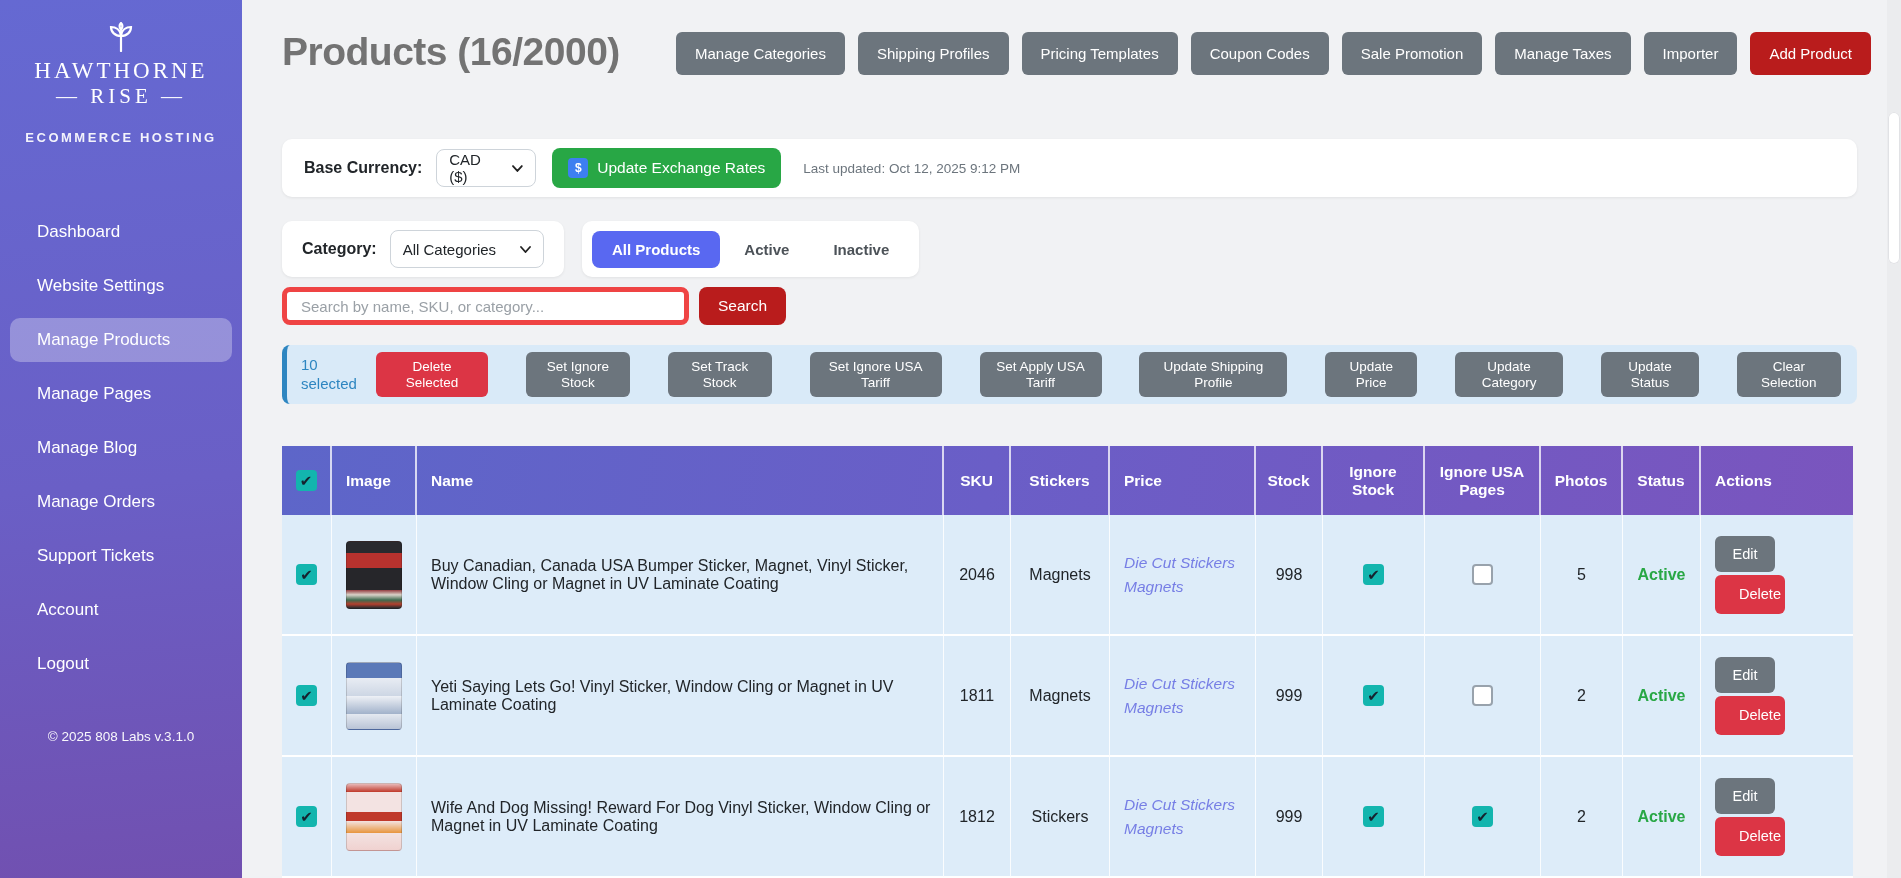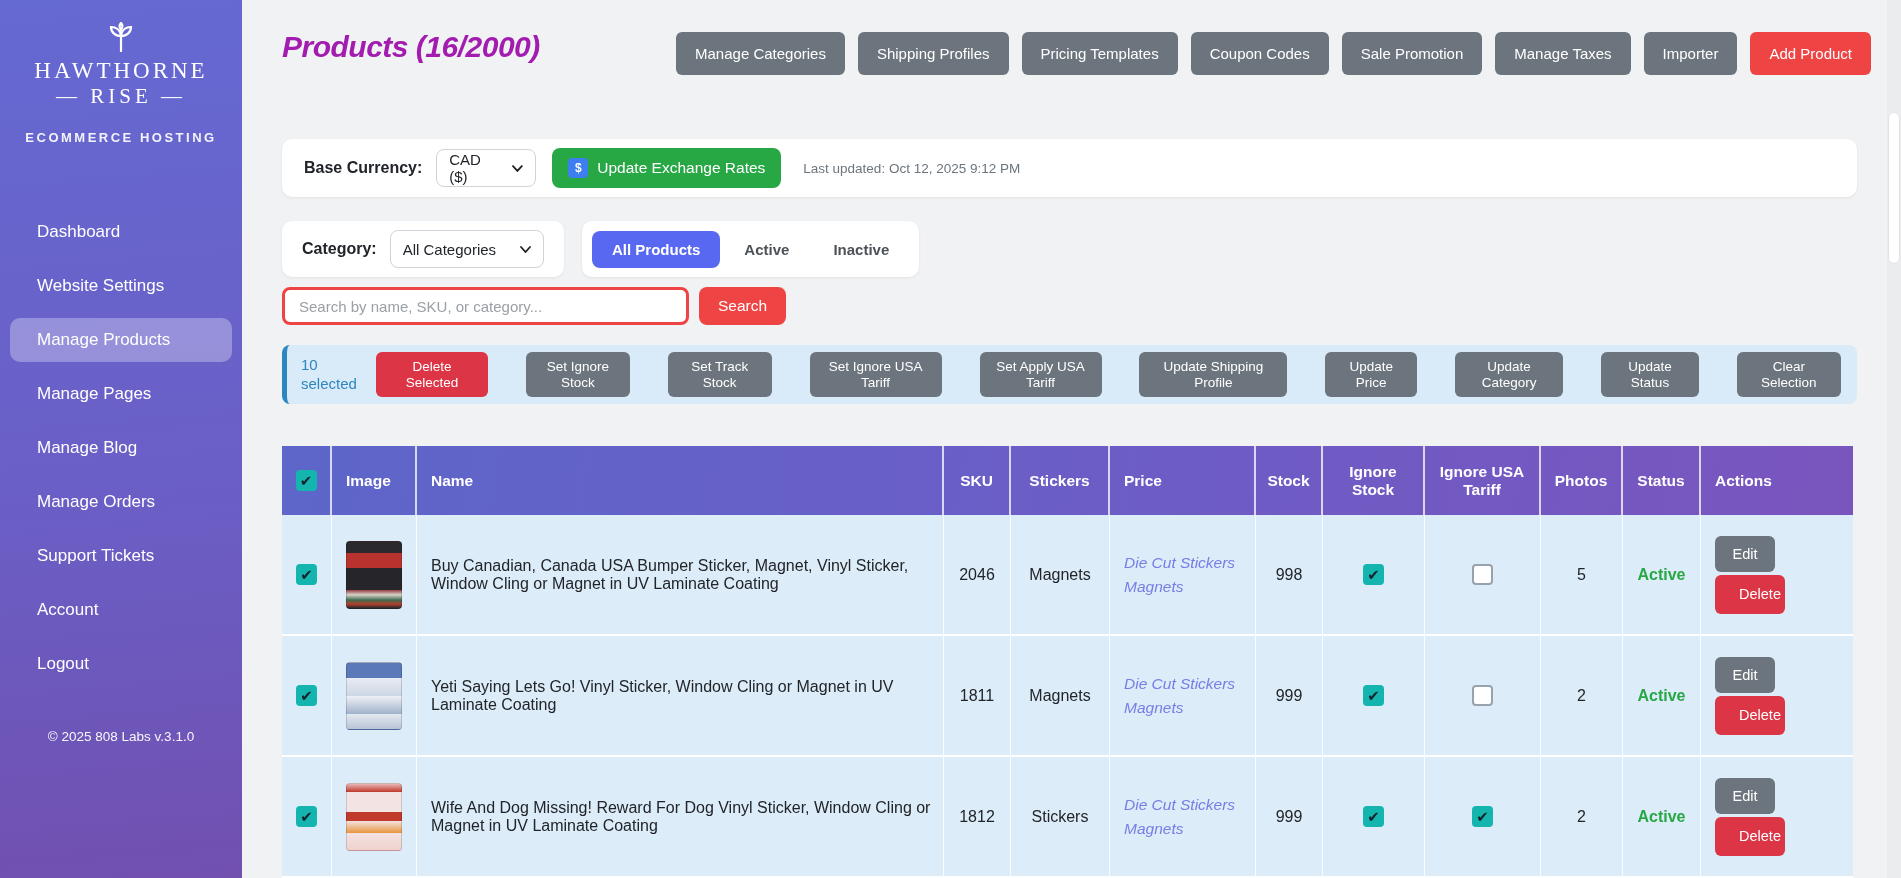--- a/index.html
+++ b/index.html
@@ -23,26 +23,26 @@
   .nav-item { font-size:17px; color:#fff; padding:12px 16px 12px 27px; margin:5px 10px;
     border-radius:10px; cursor:pointer; }
   .nav-item.active { background:rgba(255,255,255,.3); }
   .side-footer { margin-top:38px; text-align:center; font-size:13.5px;
     color:rgba(255,255,255,.95); }
 
   
   .main { flex:1; position:relative; padding:0 30px 0 40px; }
 
   .titlebar { display:flex; align-items:flex-start; justify-content:space-between; margin-top:30px; }
-  .page-title { font-size:30px; font-weight:800; color:#a21caf; letter-spacing:-.5px;font-style:italic; }
+  .page-title { font-size:39px; font-weight:800; color:#737373; letter-spacing:-.5px; }
   .top-btns { display:flex; gap:13px; margin-top:2px; }
   .btn { border:none; cursor:pointer; color:#fff; border-radius:6px; font-size:15px;
     font-family:inherit; }
   .btn-gray { background:#6c757d; }
-  .btn-blue { background:#ef4444; }
+  .btn-blue { background:#b91c1c; }
   .btn-green { background:#28a745; }
   .btn-red { background:#dc3545; }
   .top-btns .btn { height:43px; padding:0 19px; }
 
   .card { background:#fff; border-radius:10px; box-shadow:0 1px 3px rgba(0,0,0,.07); }
 
   .currency-bar { margin-top:64px; height:58px; display:flex; align-items:center;
     padding:0 22px; width:1575px; }
   .label-strong { font-size:16px; font-weight:700; color:#212529; }
   .select { display:inline-flex; align-items:center; justify-content:space-between;
@@ -57,21 +57,21 @@
   .last-updated { margin-left:22px; font-size:13.5px; color:#6c757d; }
 
   .filter-row { margin-top:24px; display:flex; gap:18px; }
   .category-card { height:56px; display:flex; align-items:center; padding:0 20px; width:282px; }
   .category-select { width:168px; margin-left:13px; }
   .tabs-card { height:56px; display:flex; align-items:center; padding:0 10px; gap:4px; }
   .tab { font-size:15px; font-weight:600; color:#4c5258; padding:10px 20px; border-radius:8px; cursor:pointer; }
   .tab.active { background:#5968f1; color:#fff; }
 
   .search-row { margin-top:10px; display:flex; gap:10px; }
-  .search-input { width:407px; height:38px; border:3px solid #ef4444; border-radius:8px;
+  .search-input { width:407px; height:38px; border:5px solid #ef4444; border-radius:8px;
     padding:0 14px; font-size:15px; color:#212529; font-family:inherit; background:#fff; }
   .search-input::placeholder { color:#9aa0a6; }
   .search-btn { height:38px; padding:0 19px; border-radius:8px; font-size:15.5px; }
 
   .bulk-bar { margin-top:20px; width:1575px; height:59px; background:#d9eaf8;
     border-radius:8px; border-left:5px solid #2e86c1; display:flex; align-items:center;
     padding:0 16px 0 14px; gap:13px; }
   .sel-count { color:#2e86c1; font-size:15px; line-height:1.25; width:62px; flex:0 0 auto; }
   .bulk-btns { display:flex; flex:1; justify-content:space-between; align-items:center; gap:8px; }
   .bulk-btn { height:45px; border-radius:6px; font-size:13.5px; line-height:1.18;
@@ -225,21 +225,21 @@
         <div class="cell">
           <span class="checkbox checked">✔</span>
         </div>
         <div class="cell left">Image</div>
         <div class="cell left">Name</div>
         <div class="cell">SKU</div>
         <div class="cell">Stickers</div>
         <div class="cell left">Price</div>
         <div class="cell">Stock</div>
         <div class="cell">Ignore Stock</div>
-        <div class="cell">Ignore USA Tariff</div>
+        <div class="cell">Ignore USA Pages</div>
         <div class="cell">Photos</div>
         <div class="cell">Status</div>
         <div class="cell left">Actions</div>
       </div>
 
       <div class="tgrid trow">
         <div class="cell">
           <span class="checkbox checked">✔</span>
         </div>
         <div class="cell">

